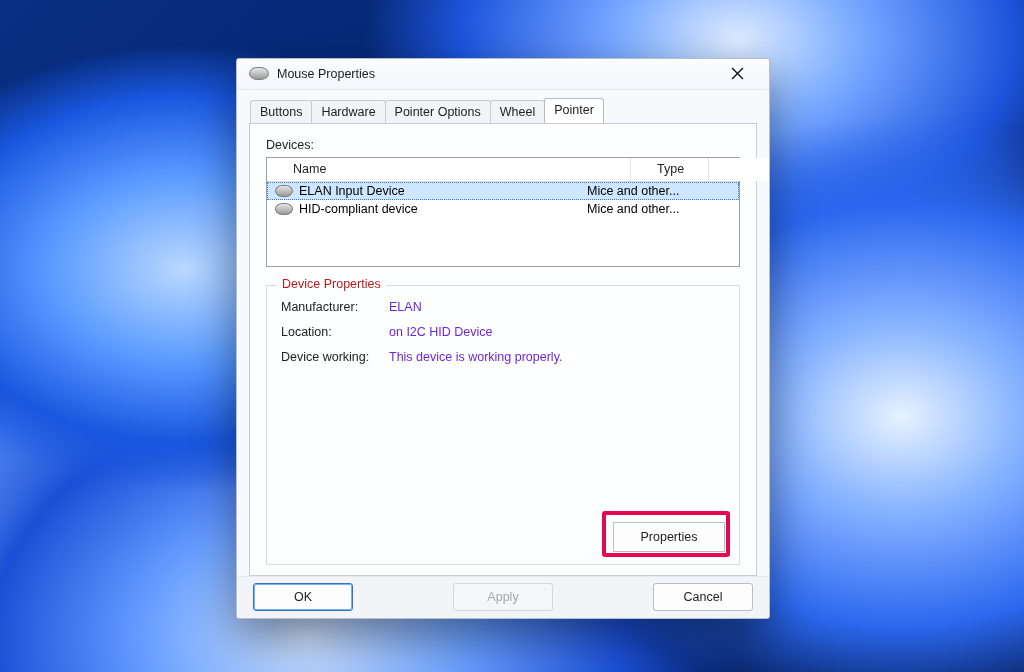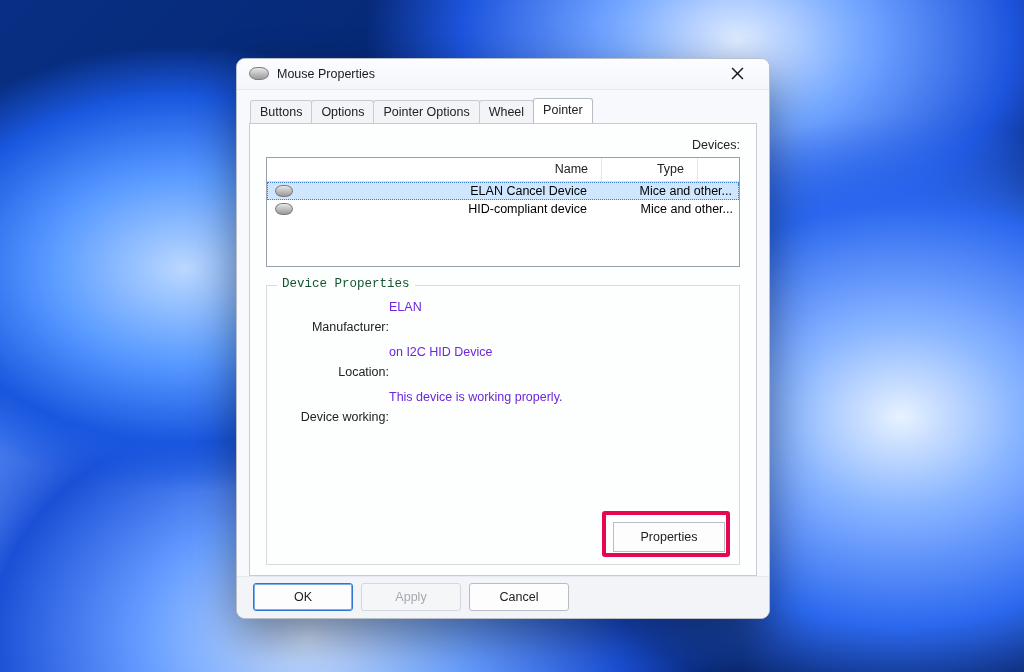--- a/index.html
+++ b/index.html
@@ -21,21 +21,21 @@
       linear-gradient(135deg, #0a2f80 0%, #062160 60%, #04184c 100%);
     filter: saturate(1.05);
   }
   
   .window {
     position: absolute;
     left: 236px; top: 58px;
     width: 532px; height: 559px;
     background: #f7f9fd;
     border: 1px solid #b9bfc8;
-    border-radius: 9px;
+    border-radius: 3px;
     box-shadow: 0 18px 46px rgba(0,0,0,.42), 0 0 0 1px rgba(255,255,255,.55) inset;
     display: flex; flex-direction: column;
     overflow: hidden;
   }
   .titlebar {
     height: 36px; display: flex; align-items: center;
     padding: 0 10px 0 12px;
     background: linear-gradient(#fbfdff, #f3f6fb);
     border-bottom: 1px solid #e6e9ef;
   }
@@ -80,84 +80,83 @@
     z-index:2; top:0; padding-bottom:6px;
     box-shadow: 0 -1px 0 #fff inset;
   }
 
   .tabpage {
     flex:1;
     border:1px solid #c7ccd4;
     background:#fdfefe;
     padding:14px 16px 10px 16px;
     position:relative;
-    text-align:right;
   }
   .section-label { color:#222; margin-bottom:5px;}
 
   
   .device-list {
     border:1px solid #9aa0ab;
     background:#ffffff;
     height:108px;
   }
   .list-header {
     display:flex;
     border-bottom:1px solid #dadde3;
   }
   .list-header .hcell {
-    padding:4px 13px 5px 8px;
+    padding:4px 24px 5px 8px;
     background:#ffffff;
     border-right:1px solid #e2e5ea;
     color:#222;
     font-weight:400;
+    margin-left:18px;
   }
   .list-header .hcell.name  { flex:0 0 313px; }
   .list-header .hcell.type  { flex:1; }
   .list-header .hcell.endcap{ flex:0 0 20px; border-right:none; }
 
   .list-row {
     display:flex; align-items:center;
     padding:2px 0 2px 8px;
   }
   .list-row .dev-icon{
     width:16px; height:10px; margin-right:6px;
     background:linear-gradient(#e6e6e6,#9a9a9a);
     border:1px solid #7b7b7b; border-radius:50%/60%;
     flex:0 0 16px;
   }
   .list-row .dev-name { flex:0 0 288px; }
-  .list-row .dev-type { flex:1; padding-right:6px;margin-left:44px;}
+  .list-row .dev-type { flex:1; padding-right:6px;}
   .list-row.selected {
     background:#cfe6ff;
     outline:1px dotted #3a7bd5;
     outline-offset:-1px;
   }
   .list-row.selected .dev-type{
     border-right:1px dotted #3a7bd5;
   }
 
   
   .groupbox {
     margin-top:18px;
     border:1px solid #d6dae1;
     padding:14px 14px 12px 14px;
     position:relative;
     height:252px;
   }
   .groupbox .legend {
     position:absolute; top:-9px; left:10px;
     padding:0 5px; background:#fdfefe;
-    color:#14532d;
-    font-family:Liberation Mono, monospace;
+    color:#b91c1c;
   }
   .kv {
     display:flex; margin-bottom:11px;
   }
-  .kv .k { flex:0 0 108px; color:#222;margin-top:20px; }
+  .kv .k { flex:0 0 108px; color:#222; }
   .kv .v { color:#6d28d9; }
 
   .properties-btn {
     position:absolute; right:14px; bottom:12px;
     width:110px; height:28px;
     display:flex; align-items:center; justify-content:center;
     background:#fdfdfd;
     border:1px solid #b7bcc5;
     color:#222;
     margin-left:33px;
@@ -166,21 +165,21 @@
     position:absolute; right:9px; bottom:7px;
     width:120px; height:38px;
     border:4px solid #e6074e;
     border-radius:3px;
     pointer-events:none;
   }
 
   
   .footer {
     height:50px;
-    display:flex; align-items:center; justify-content:flex-start;
+    display:flex; align-items:center; justify-content:space-between;
     gap:8px; padding:0 16px;
     background:#f2f4f8;
     border-top:1px solid #e6e9ef;
   }
   .btn {
     width:98px; height:26px;
     display:flex; align-items:center; justify-content:center;
     background:#fdfdfd;
     border:1px solid #b7bcc5;
     color:#222; border-radius:3px;
@@ -202,38 +201,38 @@
     <span class="close-btn">
       <svg viewBox="0 0 12 12">
           <path d="M1 1 L11 11 M11 1 L1 11" fill="none"></path>
         </svg>
     </span>
   </div>
 
   <div class="client">
     <div class="tabstrip">
       <div class="tab">Buttons</div>
-      <div class="tab">Options</div>
+      <div class="tab">Hardware</div>
       <div class="tab">Pointer Options</div>
       <div class="tab">Wheel</div>
       <div class="tab active">Pointer</div>
     </div>
 
     <div class="tabpage">
       <div class="section-label">Devices:</div>
 
       <div class="device-list">
         <div class="list-header">
           <div class="hcell name">Name</div>
           <div class="hcell type">Type</div>
           <div class="hcell endcap"></div>
         </div>
         <div class="list-row selected">
           <span class="dev-icon"></span>
-          <span class="dev-name">ELAN Cancel Device</span>
+          <span class="dev-name">ELAN Input Device</span>
           <span class="dev-type">Mice and other...</span>
         </div>
         <div class="list-row">
           <span class="dev-icon"></span>
           <span class="dev-name">HID-compliant device</span>
           <span class="dev-type">Mice and other...</span>
         </div>
       </div>
 
       <div class="groupbox">

